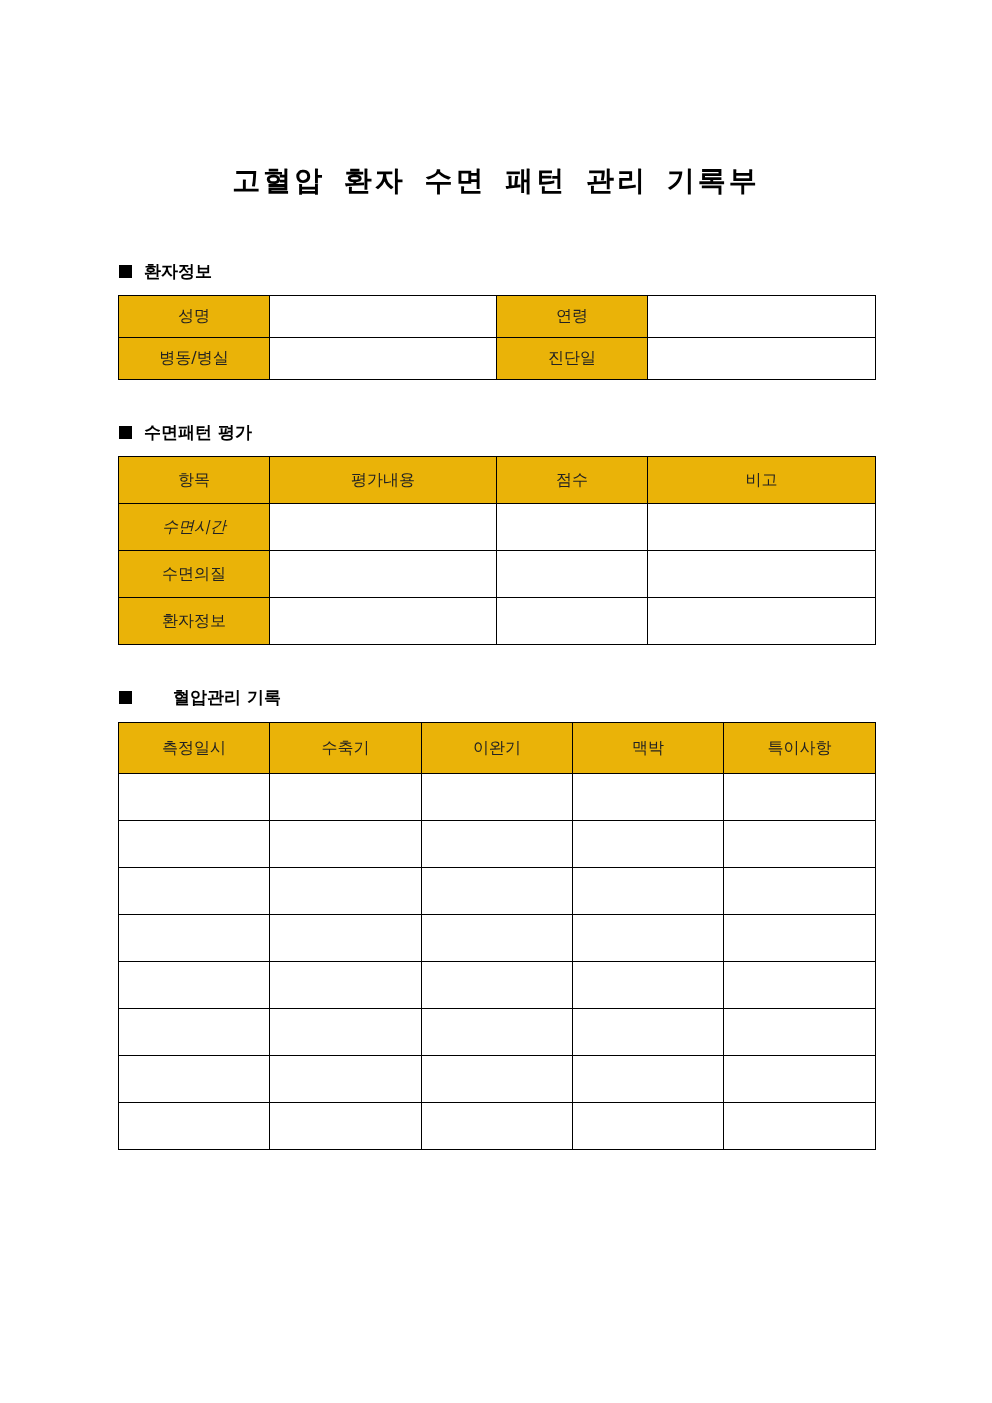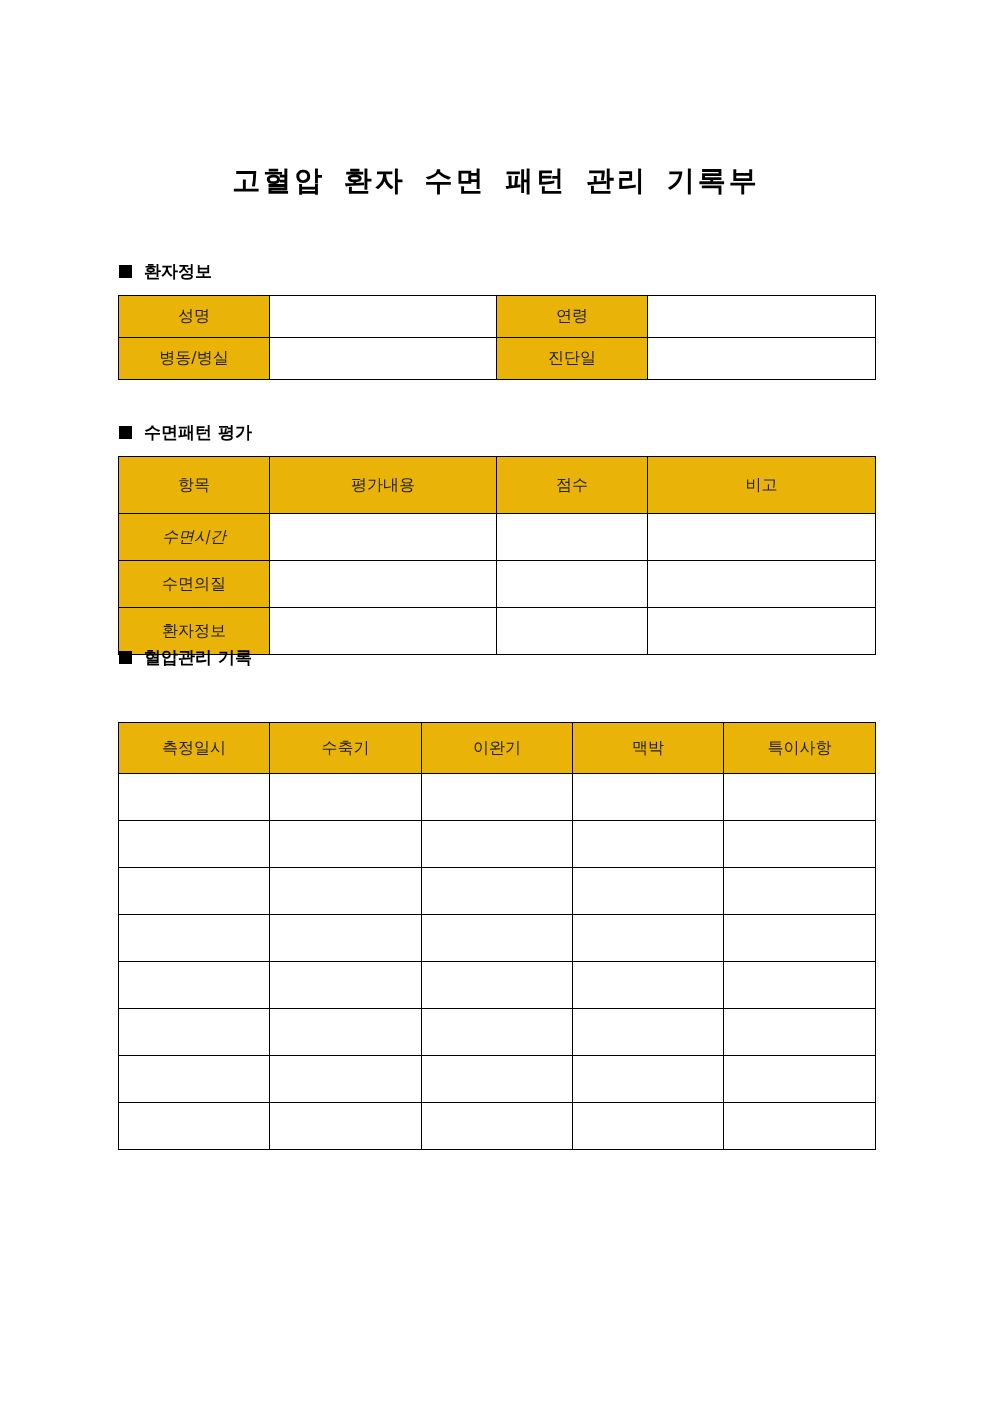--- a/index.html
+++ b/index.html
@@ -48,21 +48,21 @@
   <span>수면패턴 평가</span>
 </div>
 <table style="top:456px; width:757px;">
   <colgroup>
       <col style="width:151px">
       <col style="width:227px">
       <col style="width:151px">
       <col style="width:228px">
     </colgroup>
   <tbody>
-      <tr style="height:57px;">
+      <tr style="height:47px;">
     <td class="hd">항목</td>
     <td class="hd">평가내용</td>
     <td class="hd">점수</td>
     <td class="hd">비고</td>
   </tr>
   <tr style="height:47px;font-style:italic;">
     <td class="hd">수면시간</td>
     <td></td>
     <td></td>
     <td></td>
@@ -75,21 +75,21 @@
   </tr>
   <tr style="height:47px;">
     <td class="hd">환자정보</td>
     <td></td>
     <td></td>
     <td></td>
   </tr>
 </tbody>
   </table>
 
-<div class="section-head" style="top:646px;">
+<div class="section-head" style="top:686px;gap:29px;">
   <span class="sq"></span>
   <span>혈압관리 기록</span>
 </div>
 <table style="top:722px; width:757px;">
   <colgroup>
       <col style="width:151px">
       <col style="width:152px">
       <col style="width:151px">
       <col style="width:151px">
       <col style="width:152px">

